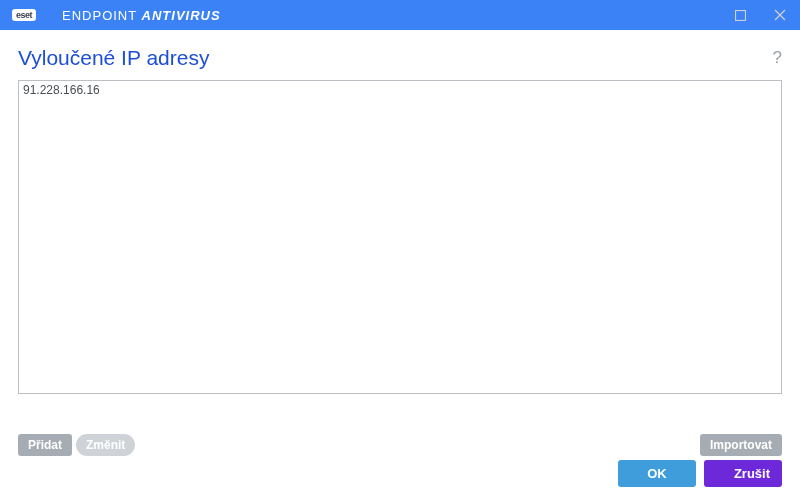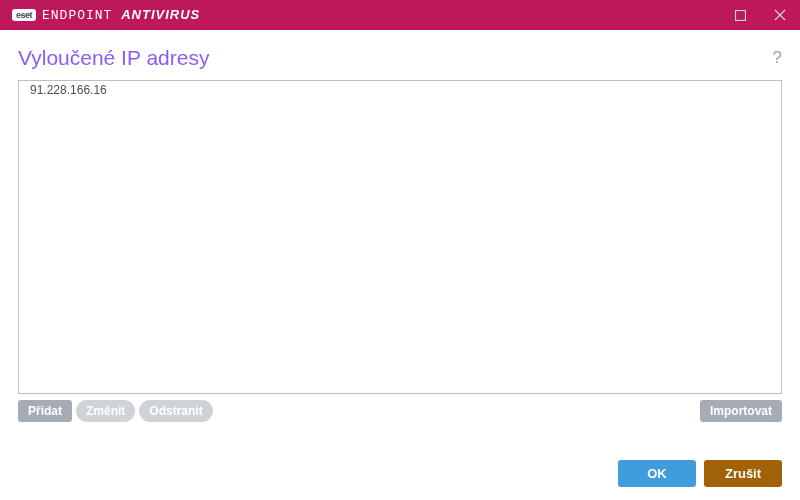--- a/index.html
+++ b/index.html
@@ -1,38 +1,38 @@
 <!DOCTYPE html>
 <html><head>
   <meta charset="utf-8">
   <style>
     * { box-sizing: border-box; margin: 0; padding: 0; font-family: "Segoe UI", Arial, sans-serif; }
     body { width: 800px; height: 500px; background: #fff; overflow: hidden; }
-    .titlebar { height: 30px; background: #be185d; display: flex; align-items: center; padding: 0 0 0 12px; color: #fff; }
+    .titlebar { height: 30px; background: #3b82f6; display: flex; align-items: center; padding: 0 0 0 12px; color: #fff; gap: 20px; }
     .logo-badge { background: #fff; color: #3d454f; font-size: 9px; font-weight: bold; padding: 1px 4px; border-radius: 3px; margin-right: 6px; letter-spacing: -0.5px; }
     .title-text { font-size: 13px; letter-spacing: 1px; }
-    .title-text .light { font-weight: 300; font-family: Liberation Mono, monospace; }
+    .title-text .light { font-weight: 300; }
     .title-text .bold { font-weight: 600; font-style: italic; }
     .title-controls { margin-left: auto; display: flex; }
     .title-btn { width: 40px; height: 30px; display: flex; align-items: center; justify-content: center; color: #cdd1d6; cursor: pointer; }
     .title-btn svg { stroke: currentColor; stroke-width: 1.2; fill: none; }
     .content { padding: 16px 18px 0 18px; }
     .heading-row { display: flex; align-items: center; margin-bottom: 10px; }
-    .heading { font-size: 21px; font-weight: 400; color: #8b5cf6; }
+    .heading { font-size: 21px; font-weight: 400; color: #1d4ed8; }
     .help-icon { margin-left: auto; color: #9aa0a7; font-size: 17px; cursor: pointer; }
-    .listbox { width: 764px; height: 314px; border: 1px solid #bcbfc4; background: #fff; overflow: auto; padding-left: 7px; }
+    .listbox { width: 764px; height: 314px; border: 1px solid #bcbfc4; background: #fff; overflow: auto; }
     .list-item { font-size: 12px; color: #4a4f55; padding: 2px 4px; cursor: pointer; }
     .action-row { margin-top: 6px; display: flex; gap: 4px; }
     .spacer { flex: 1; }
-    .btn-small { font-size: 12px; font-weight: 600; padding: 4px 10px; border: none; border-radius: 3px; background: #a6acb3; color: #fff; cursor: pointer; }
+    .btn-small { font-size: 12px; font-weight: 600; padding: 4px 10px; border: none; border-radius: 3px; background: #a6acb3; color: #fff; cursor: pointer; margin-top: 34px; }
     .btn-small.disabled { background: #cfd3d8; color: #fff; cursor: default; border-radius: 11px; }
     .footer { position: absolute; bottom: 0; left: 0; right: 0; height: 54px; display: flex; align-items: center; justify-content: flex-end; padding: 0 18px; gap: 8px; }
     .btn-main { min-width: 78px; font-size: 13px; font-weight: 600; padding: 6px 12px; border: none; border-radius: 3px; cursor: pointer; color: #fff; }
     .btn-primary { background: #3f9ddc; }
-    .btn-secondary { background: #a16207; }
+    .btn-secondary { background: #6d28d9; text-align: right; }
   </style>
 </head>
 <body>
 
 <div class="titlebar">
   <span class="logo-badge">eset</span>
   <span class="title-text">
     <span class="light">ENDPOINT </span><span class="bold">ANTIVIRUS</span>
   </span>
   <div class="title-controls">
@@ -56,21 +56,20 @@
     <div class="help-icon">?</div>
   </div>
 
   <div class="listbox">
     <div class="list-item">91.228.166.16</div>
   </div>
 
   <div class="action-row">
     <button class="btn-small">Přidat</button>
     <button class="btn-small disabled">Změnit</button>
-    <button class="btn-small disabled">Odstranit</button>
     <div class="spacer"></div>
     <button class="btn-small">Importovat</button>
   </div>
 </div>
 
 <div class="footer">
   <button class="btn-main btn-primary">OK</button>
   <button class="btn-main btn-secondary">Zrušit</button>
 </div>
 

